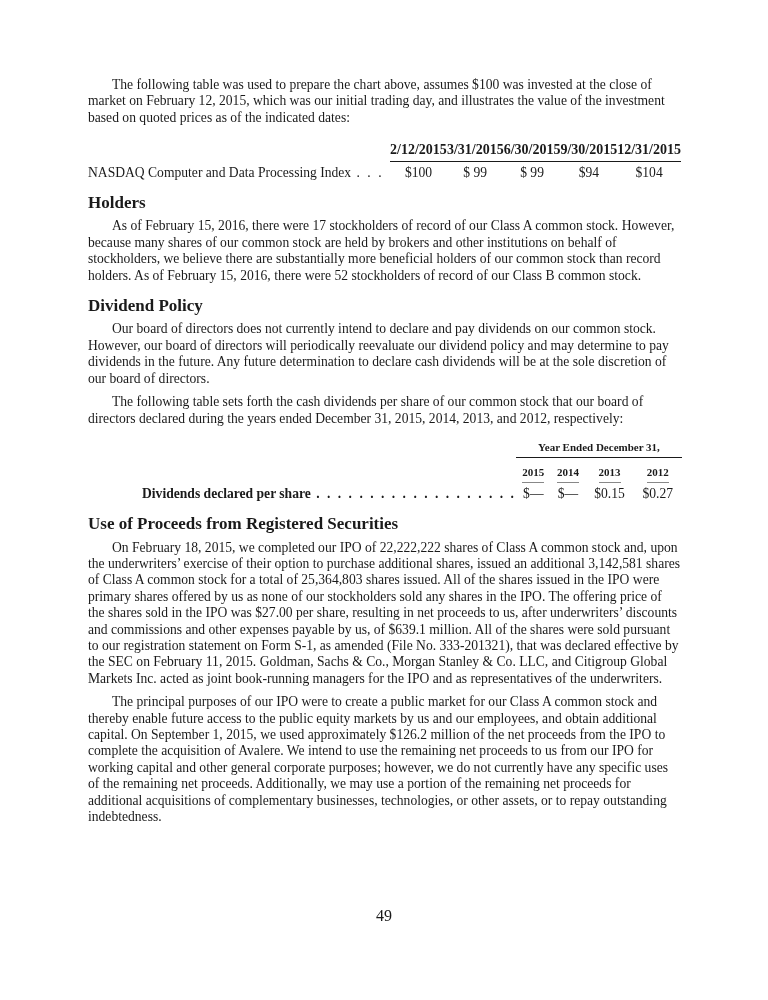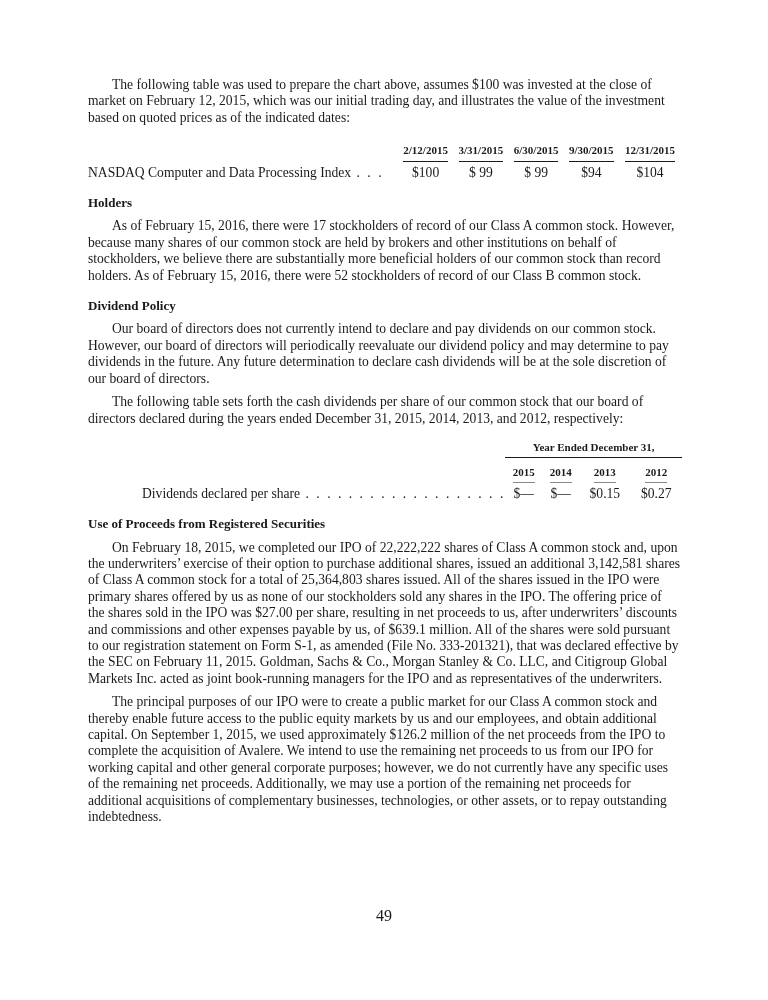--- a/index.html
+++ b/index.html
@@ -5,38 +5,38 @@
   html, body { margin: 0; padding: 0; background: #ffffff; }
   body {
     width: 768px; height: 1000px; position: relative; overflow: hidden;
     font-family: "Liberation Serif", "DejaVu Serif", serif;
     color: #1a1a1a; font-size: 13.6px; line-height: 16.4px;
   }
   .page { position: absolute; left: 88px; top: 77px; width: 593px; }
   p { margin: 0; text-align: left; }
   .indent { text-indent: 24px; }
   .para-gap { margin-top: 7px; }
-  h3 { font-size: 13px; font-weight: bold; margin: 0; }
+  h3 { font-size: 17px; font-weight: bold; margin: 0; }
   
   table { border-collapse: collapse; }
   .perf { width: 593px; margin-top: 16px; }
-  .perf th { font-size: 11px; font-weight: bold; padding: 0 0 3px 0; text-align: center; white-space: nowrap; }
+  .perf th { font-size: 14px; font-weight: bold; padding: 0 0 3px 0; text-align: center; white-space: nowrap; }
   .perf th span { display: inline-block; border-bottom: 1px solid #1a1a1a; padding-bottom: 2px; }
   .perf td { padding: 0; height: 16.4px; white-space: nowrap; }
   .perf td.num { text-align: center; }
   .perf td.label { width: 310px; overflow: hidden; }
   .dots { letter-spacing: 2px; }
   .divtable { margin-top: 12px; margin-left: 54px; width: 540px; }
   .divtable th { font-size: 11px; font-weight: bold; padding: 0; text-align: center; white-space: nowrap; }
   .divtable th.group { padding-bottom: 3px; }
   .divtable th.group span { display: block; border-bottom: 1px solid #1a1a1a; padding-bottom: 2px; }
   .divtable th.year span { display: inline-block; border-bottom: 1.5px solid #888; padding-bottom: 1px; }
   .divtable th.year { padding: 3px 0 3px 0; }
   .divtable td { padding: 0; height: 16.4px; white-space: nowrap; text-align: center; }
-  .divtable td.label { text-align: left; width: 328px; overflow: hidden; }
+  .divtable td.label { text-align: left; width: 328px; overflow: hidden; font-weight: bold; }
   .page-number { position: absolute; left: 0; width: 768px; top: 908px; text-align: center; font-size: 16px; }
 </style>
 </head>
 <body>
 
 <div class="page">
 
   <p class="indent">The following table was used to prepare the chart above, assumes $100 was invested at the close of market on February 12, 2015, which was our initial trading day, and illustrates the value of the investment based on quoted prices as of the indicated dates:</p>
 
   <table class="perf">

